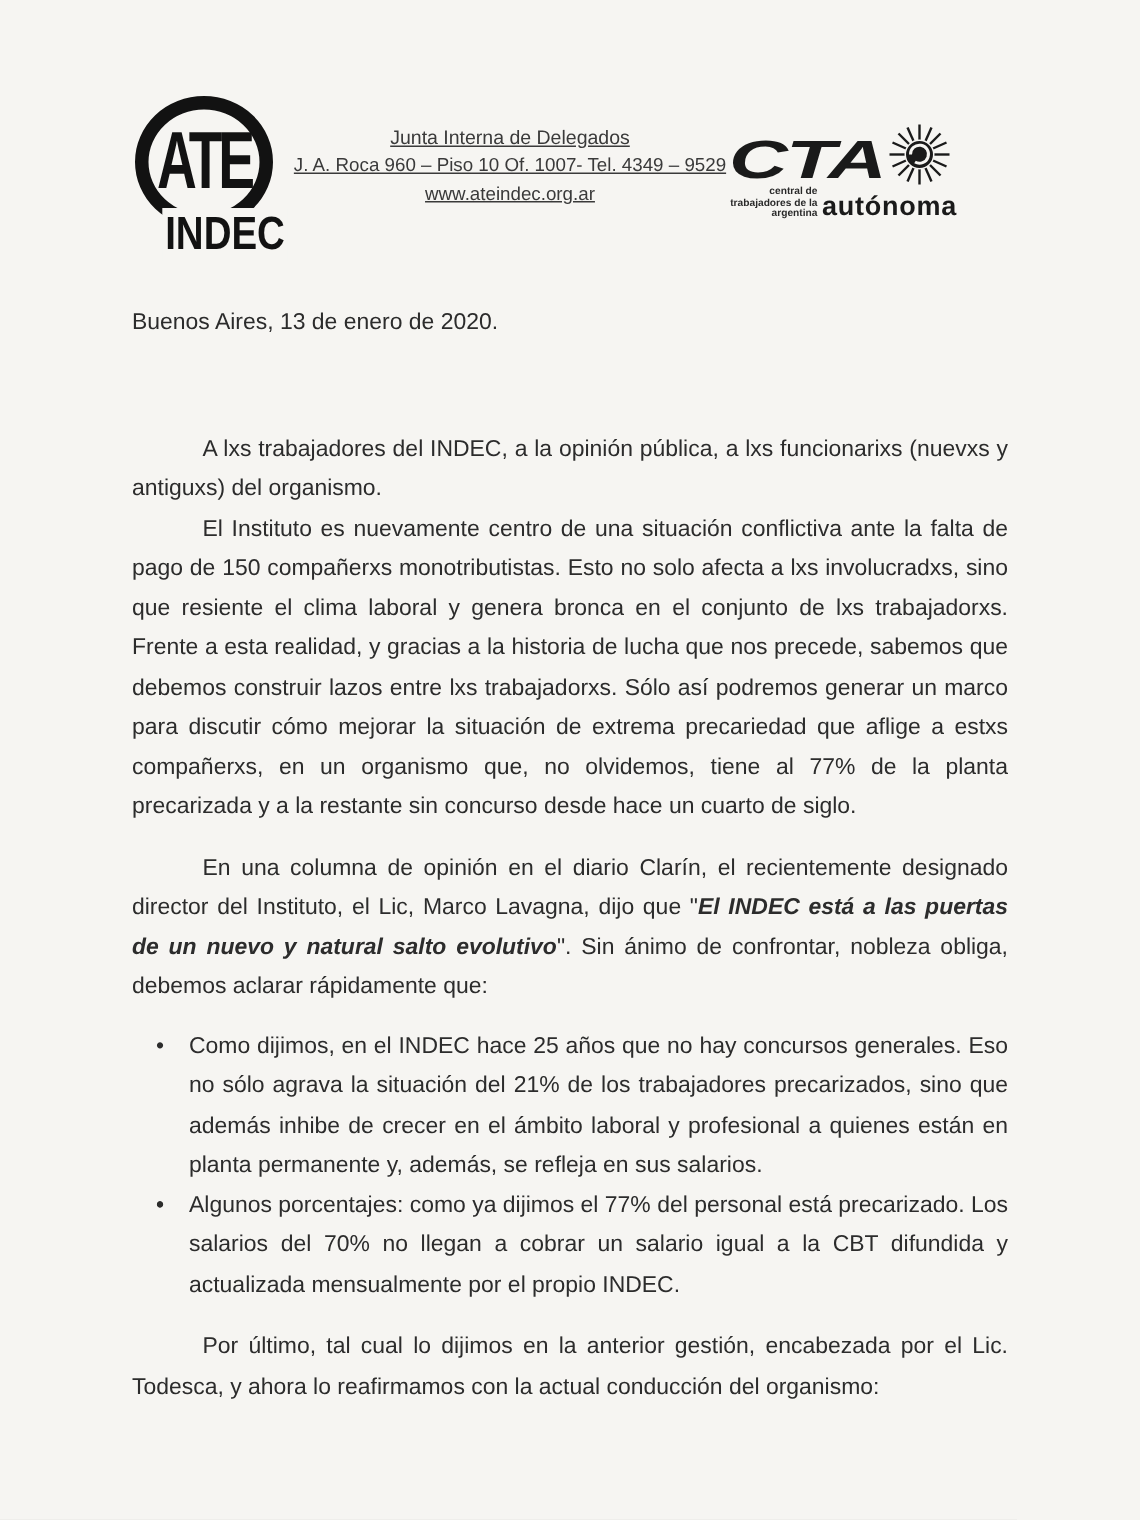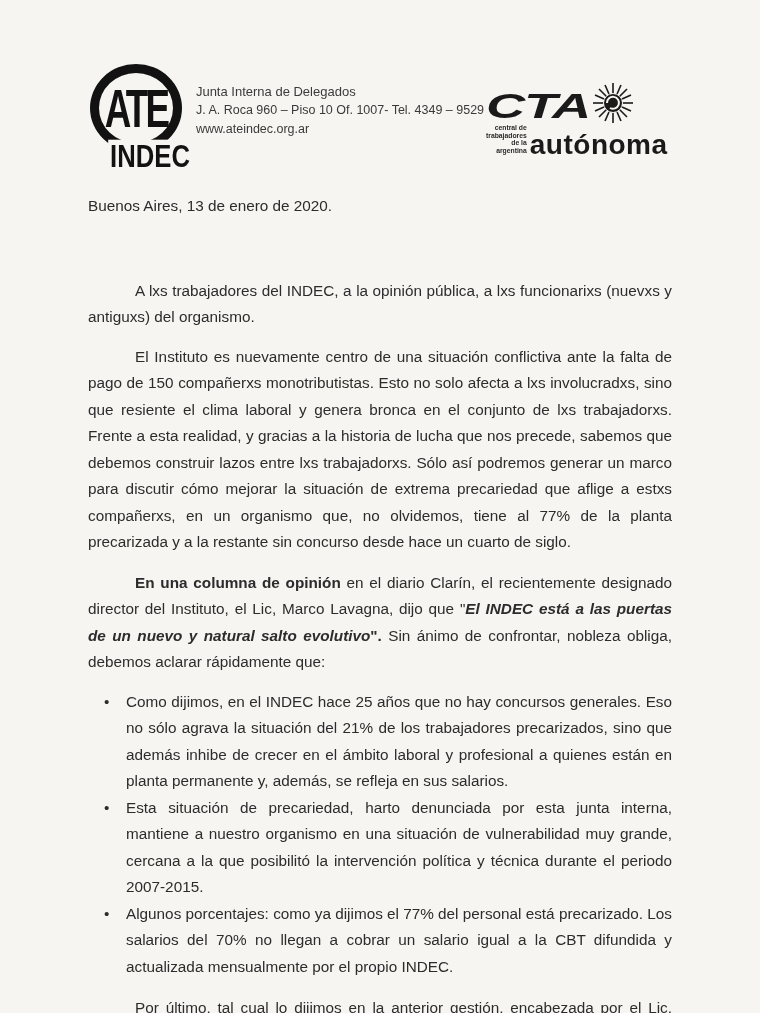--- a/index.html
+++ b/index.html
@@ -49,25 +49,26 @@
     display: inline-block;
     margin-top: -26px;
     margin-left: 18px;
     padding: 0 2px;
     transform: scaleY(1.15) scaleX(0.95);
     position: relative;
   }
 
   
   .contact {
-    text-align: left;
+    text-align: center;
     font-size: 12.5px;
     line-height: 19px;
     color: #3a3a3a;
     padding-top: 18px;
+    text-decoration: underline;
   }
   .contact .c1 { font-size: 13px; }
 
   
   .cta-logo { width: 178px; flex: 0 0 auto; padding-top: 22px; }
   .cta-top { display: flex; align-items: center; }
   .cta-acronym {
     font-weight: 900;
     font-style: italic;
     font-size: 46px;
@@ -83,41 +84,41 @@
     font-size: 6.8px;
     line-height: 7.5px;
     font-weight: bold;
     color: #2a2a2a;
     width: 62px;
     text-align: right;
     padding-right: 3px;
   }
   .cta-autonoma {
     font-weight: bold;
-    font-size: 28px;
+    font-size: 18px;
     color: #1a1a1a;
     letter-spacing: 0.5px;
     line-height: 19px;
   }
 
   
   .letter {
     padding: 0 88px;
     font-size: 15.3px;
     line-height: 26.5px;
     color: #2c2c2c;
   }
-  .date { margin-top: 20px; }
+  .date { margin-top: 30px; }
 
   .salutation { margin-top: 58px; text-indent: 47px; }
   .para { text-align: justify; text-indent: 47px; }
-  .p1 { margin-top: 13px; }
+  .p1 { }
   .p2 { margin-top: 14px; }
   .p3 { margin-top: 15px; }
-  .b { font-weight: bold; }
+  .b { font-weight: normal; }
   .bi { font-weight: bold; font-style: italic; }
 
   ul.bullet-list { list-style: none; margin-top: 13px; margin-left: 14px; }
   ul.bullet-list li {
     position: relative;
     padding-left: 24px;
     text-align: justify;
   }
   ul.bullet-list .marker { position: absolute; left: 2px; top: 0; }
 </style>
@@ -185,21 +186,20 @@
 
     <p class="para p2"><span class="b">En una columna de opinión</span><span> en el diario Clarín, el recientemente designado director del Instituto, el Lic, Marco Lavagna, dijo que "</span><span class="bi">El INDEC está a las puertas de un nuevo y natural salto evolutivo</span><span class="b">".</span><span> Sin ánimo de confrontar, nobleza obliga, debemos aclarar rápidamente que:</span></p>
 
     <ul class="bullet-list">
       <li>
         <span class="marker">•</span>
         <span>Como dijimos, en el INDEC hace 25 años que no hay concursos generales. Eso no sólo agrava la situación del 21% de los trabajadores precarizados, sino que además inhibe de crecer en el ámbito laboral y profesional a quienes están en planta permanente y, además, se refleja en sus salarios.</span>
       </li>
       <li>
         <span class="marker">•</span>
-        <span>Esta situación de precariedad, harto denunciada por esta junta interna, mantiene a nuestro organismo en una situación de vulnerabilidad muy grande, cercana a la que posibilitó la intervención política y técnica durante el periodo 2007-2015.</span>
       </li>
       <li>
         <span class="marker">•</span>
         <span>Algunos porcentajes: como ya dijimos el 77% del personal está precarizado. Los salarios del 70% no llegan a cobrar un salario igual a la CBT difundida y actualizada mensualmente por el propio INDEC.</span>
       </li>
     </ul>
 
     <p class="para p3">Por último, tal cual lo dijimos en la anterior gestión, encabezada por el Lic. Todesca, y ahora lo reafirmamos con la actual conducción del organismo:</p>
 
   </div>

